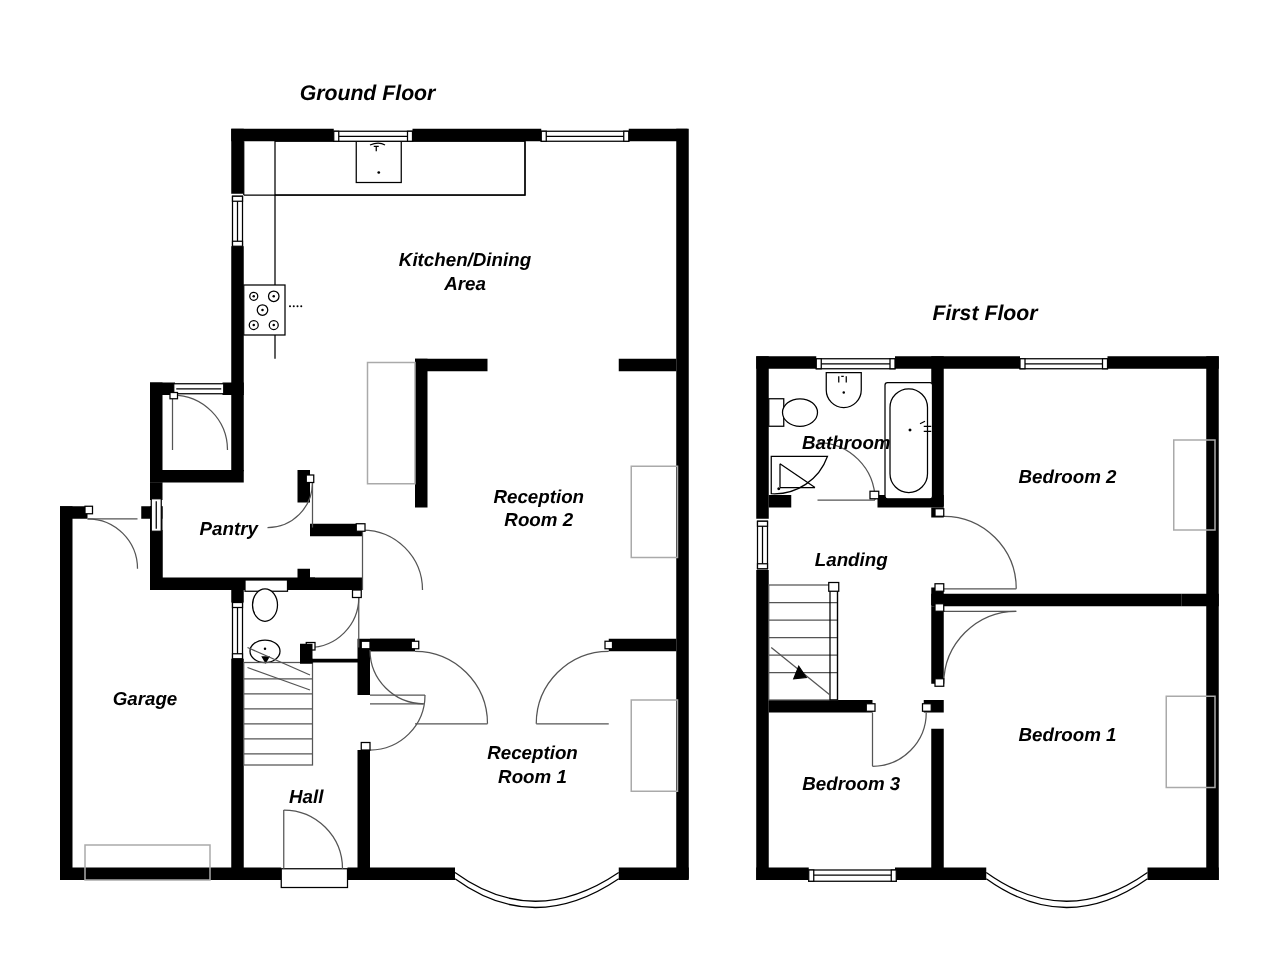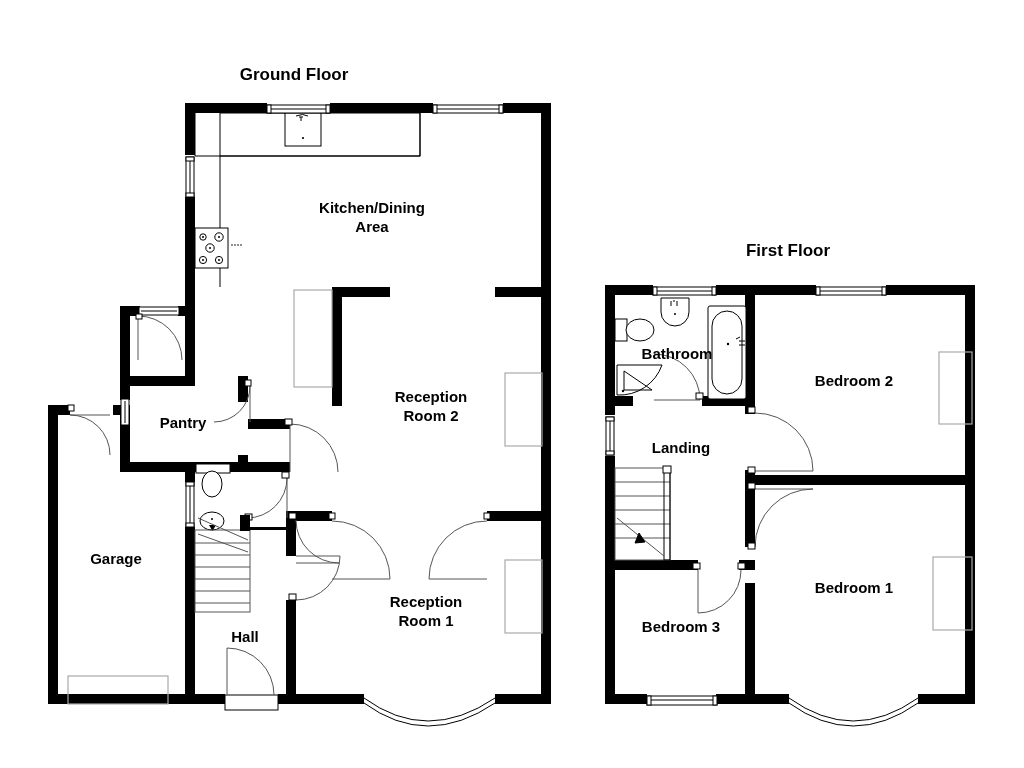--- a/index.html
+++ b/index.html
@@ -13,20 +13,21 @@
     height: 768px;
     position: relative;
     font-family: "Liberation Sans", sans-serif;
     overflow: hidden;
   }
   #plan-root {
     position: absolute;
     left: 0; top: 0;
     width: 920px;
     height: 768px;
+    font-style: italic;
   }
   svg { display: block; }
   .floor-title {
     font-family: "Liberation Sans", sans-serif;
     font-weight: bold;
     font-size: 17px;
     fill: #000000;
     text-anchor: middle;
   }
   .room-label {

